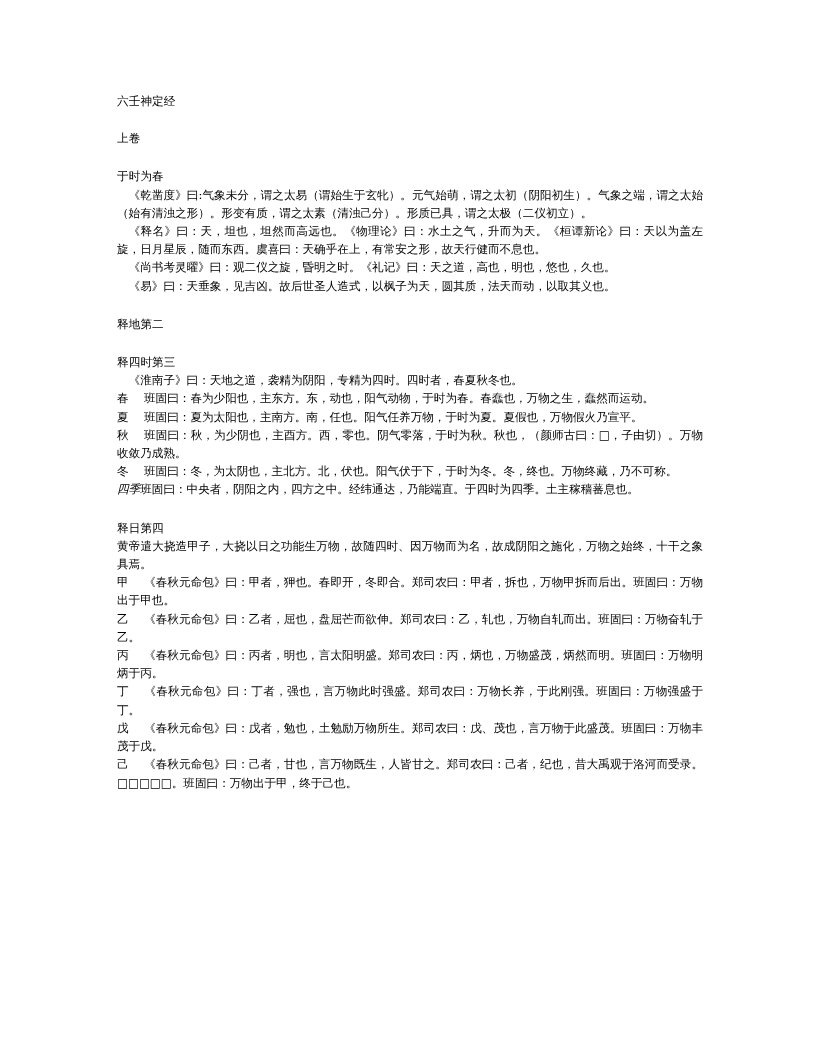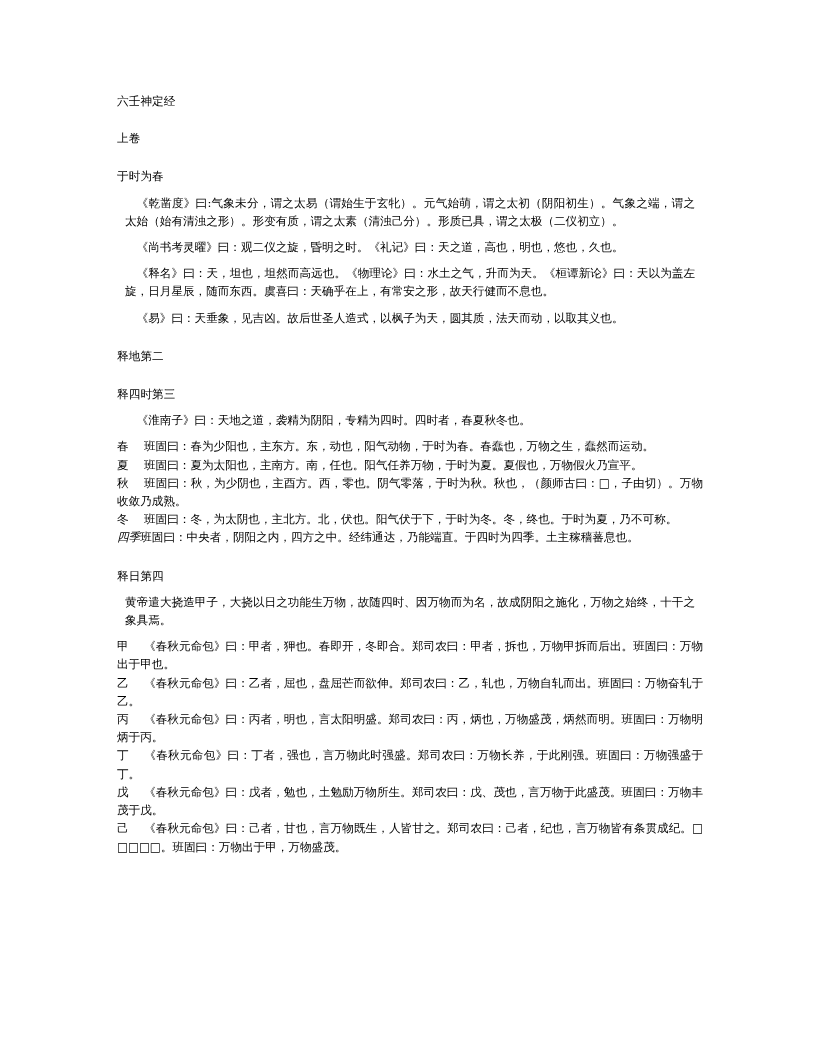--- a/index.html
+++ b/index.html
@@ -41,21 +41,21 @@
   .section:last-child { margin-bottom: 0; }
 
   .sec-head {
     font-size: 11.6px;
     line-height: 18.2px;
   }
 
   .para {
     font-size: 11.6px;
     line-height: 18.2px;
-    margin: 8px;
+    margin: 0;
     text-align: justify;
     text-justify: inter-ideograph;
     word-break: break-all;
     letter-spacing: 0px;
   }
   .para.indent { text-indent: 11.6px; }
 
   
   .entry {
     font-size: 11.6px;
@@ -80,22 +80,22 @@
 <div class="page">
   <div class="content">
 
     <div class="doc-title">六壬神定经</div>
 
     <div class="volume">上卷</div>
 
     <div class="section">
       <div class="sec-head">于时为春</div>
       <div class="para indent">《乾凿度》曰:气象未分，谓之太易（谓始生于玄牝）。元气始萌，谓之太初（阴阳初生）。气象之端，谓之太始（始有清浊之形）。形变有质，谓之太素（清浊己分）。形质已具，谓之太极（二仪初立）。</div>
+      <div class="para indent">《释名》曰：天，坦也，坦然而高远也。《物理论》曰：水土之气，升而为天。《桓谭新论》曰：天以为盖左旋，日月星辰，随而东西。虞喜曰：天确乎在上，有常安之形，故天行健而不息也。</div>
       <div class="para indent">《尚书考灵曜》曰：观二仪之旋，昏明之时。《礼记》曰：天之道，高也，明也，悠也，久也。</div>
-      <div class="para indent">《释名》曰：天，坦也，坦然而高远也。《物理论》曰：水土之气，升而为天。《桓谭新论》曰：天以为盖左旋，日月星辰，随而东西。虞喜曰：天确乎在上，有常安之形，故天行健而不息也。</div>
       <div class="para indent">《易》曰：天垂象，见吉凶。故后世圣人造式，以枫子为天，圆其质，法天而动，以取其义也。</div>
     </div>
 
     <div class="section">
       <div class="sec-head">释地第二</div>
     </div>
 
     <div class="section">
       <div class="sec-head">释四时第三</div>
       <div class="para indent">《淮南子》曰：天地之道，袭精为阴阳，专精为四时。四时者，春夏秋冬也。</div>
@@ -103,21 +103,21 @@
       <div class="entry">
         <span class="stem">春</span><span>班固曰：春为少阳也，主东方。东，动也，阳气动物，于时为春。春蠢也，万物之生，蠢然而运动。</span>
       </div>
       <div class="entry">
         <span class="stem">夏</span><span>班固曰：夏为太阳也，主南方。南，任也。阳气任养万物，于时为夏。夏假也，万物假火乃宣平。</span>
       </div>
       <div class="entry">
         <span class="stem">秋</span><span>班固曰：秋，为少阴也，主酉方。西，零也。阴气零落，于时为秋。秋也，（颜师古曰：□，子由切）。万物收敛乃成熟。</span>
       </div>
       <div class="entry">
-        <span class="stem">冬</span><span>班固曰：冬，为太阴也，主北方。北，伏也。阳气伏于下，于时为冬。冬，终也。于时为夏，乃不可称。</span>
+        <span class="stem">冬</span><span>班固曰：冬，为太阴也，主北方。北，伏也。阳气伏于下，于时为冬。冬，终也。万物终藏，乃不可称。</span>
       </div>
       <div class="entry">
         <span class="stem-wide">四季</span><span>班固曰：中央者，阴阳之内，四方之中。经纬通达，乃能端直。于四时为四季。土主稼穑蕃息也。</span>
       </div>
     </div>
 
     <div class="section">
       <div class="sec-head">释日第四</div>
       <div class="para">黄帝遣大挠造甲子，大挠以日之功能生万物，故随四时、因万物而为名，故成阴阳之施化，万物之始终，十干之象具焉。</div>
 
@@ -130,18 +130,18 @@
       <div class="entry">
         <span class="stem">丙</span><span>《春秋元命包》曰：丙者，明也，言太阳明盛。郑司农曰：丙，炳也，万物盛茂，炳然而明。班固曰：万物明炳于丙。</span>
       </div>
       <div class="entry">
         <span class="stem">丁</span><span>《春秋元命包》曰：丁者，强也，言万物此时强盛。郑司农曰：万物长养，于此刚强。班固曰：万物强盛于丁。</span>
       </div>
       <div class="entry">
         <span class="stem">戊</span><span>《春秋元命包》曰：戊者，勉也，土勉励万物所生。郑司农曰：戊、茂也，言万物于此盛茂。班固曰：万物丰茂于戊。</span>
       </div>
       <div class="entry">
-        <span class="stem">己</span><span>《春秋元命包》曰：己者，甘也，言万物既生，人皆甘之。郑司农曰：己者，纪也，言万物皆有条贯成纪。□□□□□。班固曰：万物出于甲，万物盛茂。</span>
+        <span class="stem">己</span><span>《春秋元命包》曰：己者，甘也，言万物既生，人皆甘之。郑司农曰：己者，纪也，昔大禹观于洛河而受录。□□□□□。班固曰：万物出于甲，终于己也。</span>
       </div>
     </div>
 
   </div>
 </div>
 
 </body></html>

